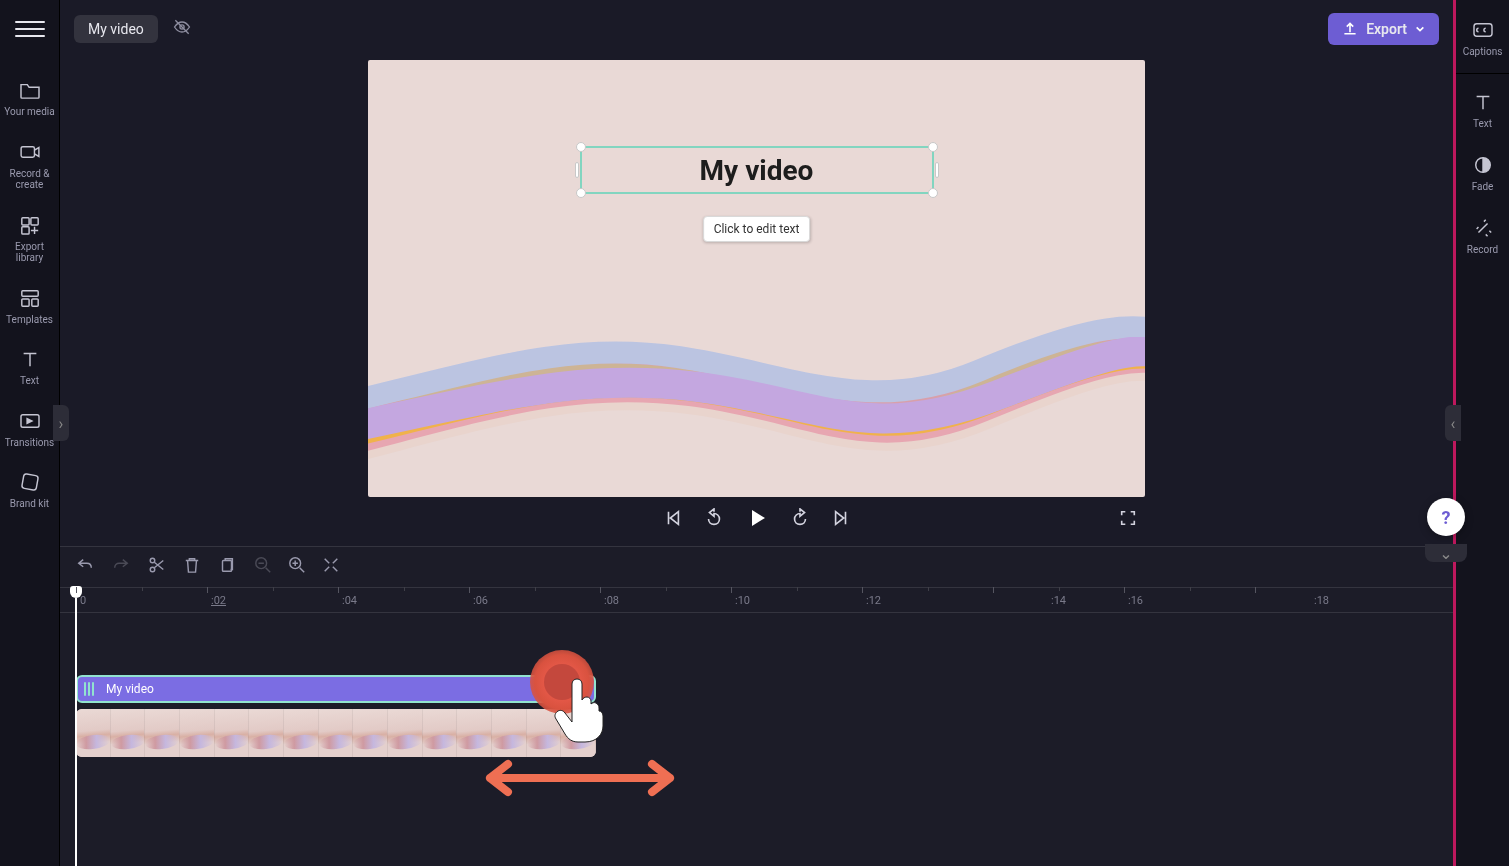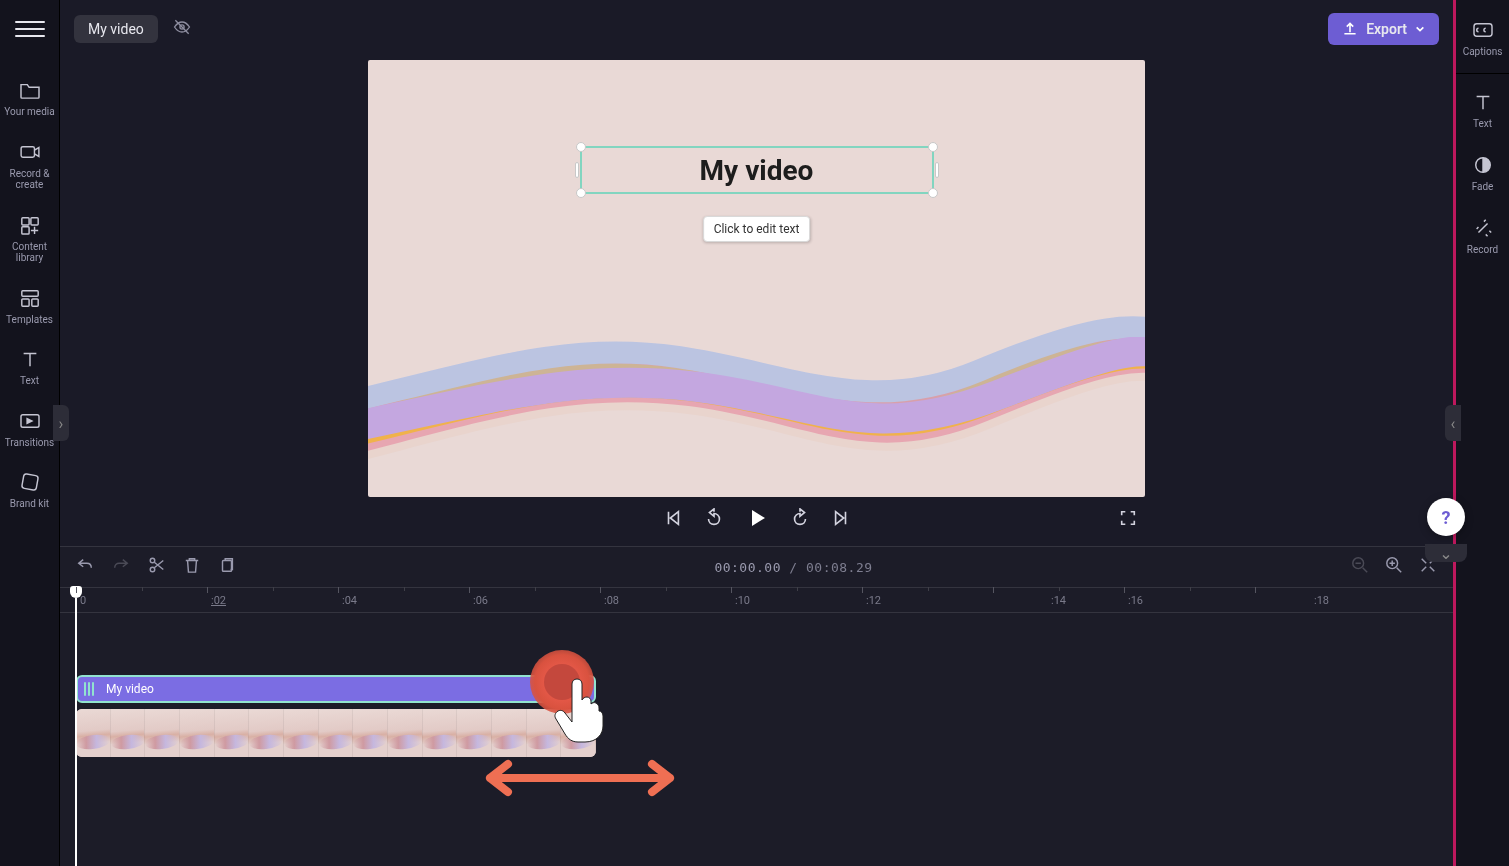--- a/index.html
+++ b/index.html
@@ -153,21 +153,21 @@
     </div>
     <div class="side-item">
       <div class="ic">
           <svg width="22" height="20" viewBox="0 0 24 22">
             <rect x="3" y="3" width="8" height="8" rx="1"></rect>
             <rect x="13" y="3" width="8" height="8" rx="1"></rect>
             <rect x="3" y="13" width="8" height="8" rx="1"></rect>
             <path d="M17 13v8M13 17h8"></path>
           </svg>
         </div>
-      <div>Content library</div>
+      <div>Export library</div>
     </div>
     <div class="side-item">
       <div class="ic">
           <svg width="22" height="20" viewBox="0 0 24 22">
             <rect x="3" y="3" width="18" height="6" rx="1"></rect>
             <rect x="3" y="12" width="8" height="8" rx="1"></rect>
             <rect x="14" y="12" width="7" height="8" rx="1"></rect>
           </svg>
         </div>
       <div>Templates</div>
@@ -289,24 +289,20 @@
               <path d="M7 7l10 8M7 13l10-8"></path>
             </svg></div>
         <div class="tool"><svg width="16" height="18" viewBox="0 0 18 20">
               <path d="M2 5h14M6 5V3h6v2M4 5l1 13h8l1-13"></path>
             </svg></div>
         <div class="tool"><svg width="18" height="18" viewBox="0 0 20 20">
               <rect x="5" y="5" width="10" height="12" rx="1"></rect>
               <path d="M8 5V3h8v12h-2"></path>
             </svg></div>
 
-        <div class="time">
-          <span>00:00.00</span>
-          <span class="dur"> <span>/</span> <span>00:08.29</span></span>
-        </div>
 
         <div class="right">
           <div class="tool disabled"><svg width="18" height="18" viewBox="0 0 20 20">
                 <circle cx="8" cy="8" r="6"></circle>
                 <path d="M5 8h6M13 13l5 5"></path>
               </svg></div>
           <div class="tool"><svg width="18" height="18" viewBox="0 0 20 20">
                 <circle cx="8" cy="8" r="6"></circle>
                 <path d="M5 8h6M8 5v6M13 13l5 5"></path>
               </svg></div>

